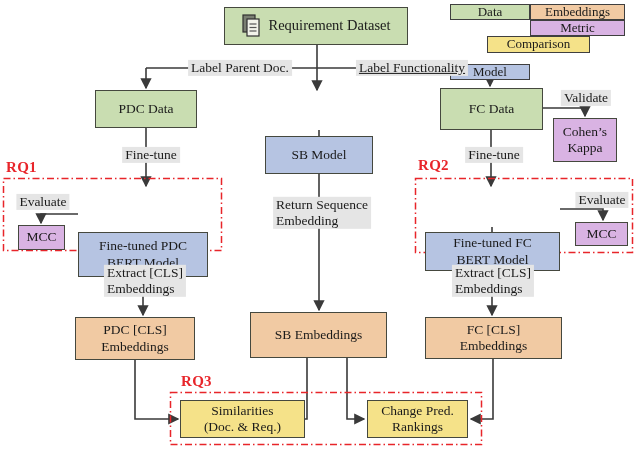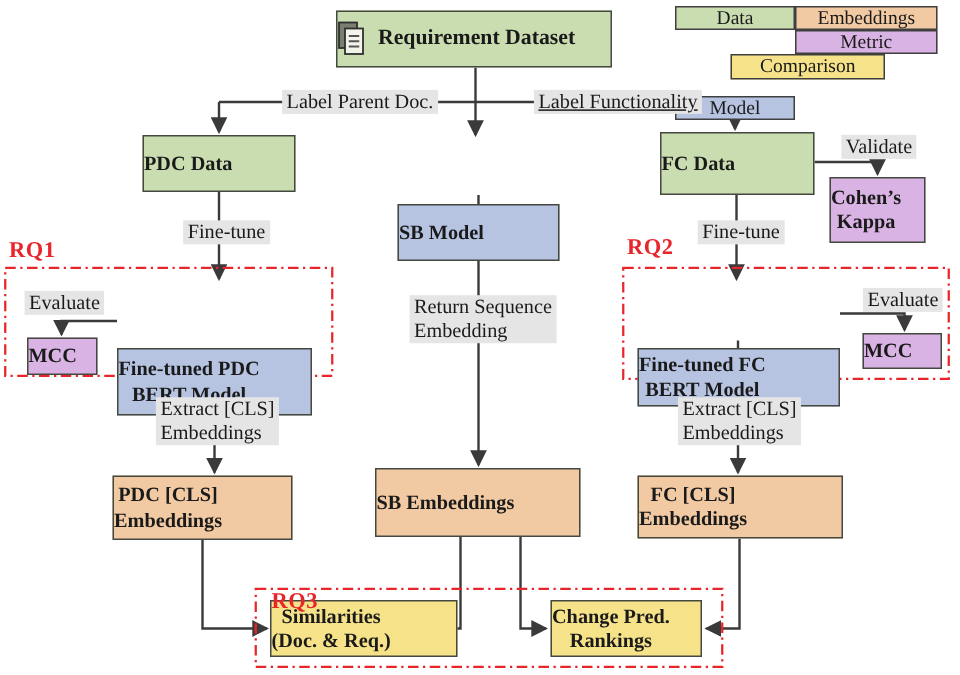--- a/index.html
+++ b/index.html
@@ -3,22 +3,22 @@
 <meta charset="utf-8">
 <style>
   html,body{margin:0;padding:0;background:#fff;}
   #stage{
     position:relative;width:640px;height:450px;background:#ffffff;
     font-family:"Liberation Serif","DejaVu Serif",serif;color:#1a1a1a;overflow:hidden;
   }
   #wires{position:absolute;left:0;top:0;width:640px;height:450px;z-index:1;}
   .box{
     position:absolute;z-index:2;box-sizing:border-box;
-    border:1.4px solid #45483e;display:flex;align-items:center;justify-content:flex-start;
-    text-align:center;font-size:13.5px;line-height:1.22;white-space:pre-line;font-weight:bold;
+    border:1.4px solid #45483e;display:flex;align-items:center;justify-content:center;
+    text-align:center;font-size:13.5px;line-height:1.22;white-space:pre-line;
   }
   .data-fill{background:#c9ddb1;}
   .model-fill{background:#b6c4e2;margin-top:44px;}
   .emb-fill{background:#f1caa3;}
   .metric-fill{background:#d9b3e3;}
   .cmp-fill{background:#f5e289;}
   .title-box{font-size:14.5px;gap:8px;}
   .legend-cell{
     position:absolute;z-index:2;box-sizing:border-box;border:1.2px solid #3f3f3f;
     display:flex;align-items:flex-start;justify-content:center;font-size:13px;line-height:1;
@@ -130,15 +130,15 @@
   <div class="edge-label" style="left:602px;top:200px;">Evaluate</div>
   <div class="edge-label" style="left:322px;top:213px;">Return Sequence
 Embedding</div>
   <div class="edge-label" style="left:145px;top:281px;">Extract [CLS]
 Embeddings</div>
   <div class="edge-label" style="left:493px;top:281px;">Extract [CLS]
 Embeddings</div>
 
   <div class="rq-label" style="left:6px;top:160px;">RQ1</div>
   <div class="rq-label" style="left:418px;top:158px;">RQ2</div>
-  <div class="rq-label" style="left:181px;top:374px;margin-top:20px;">RQ3</div>
+  <div class="rq-label" style="left:181px;top:374px;">RQ3</div>
 
 </div>
 
 </body></html>

